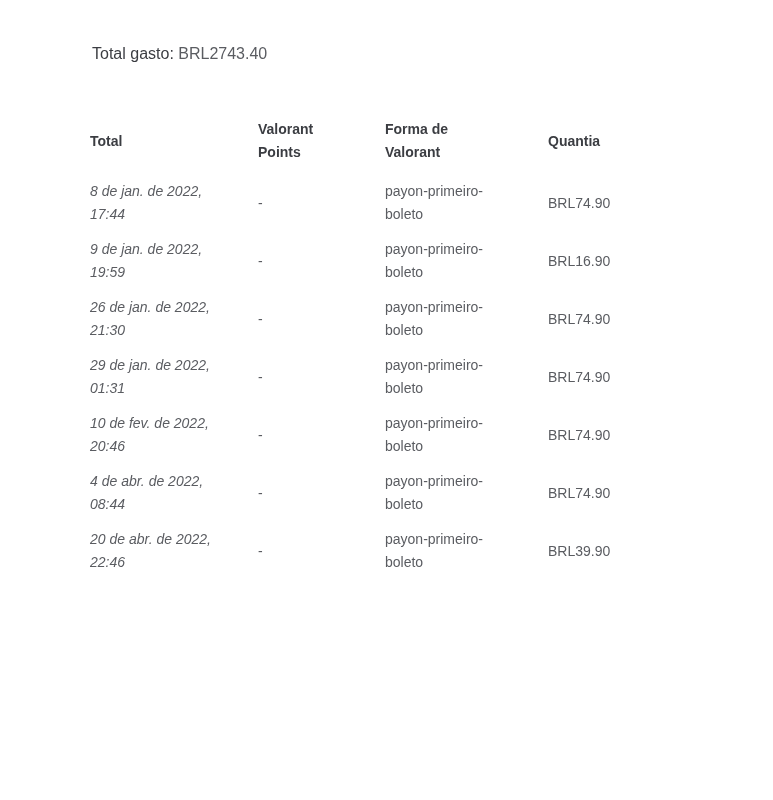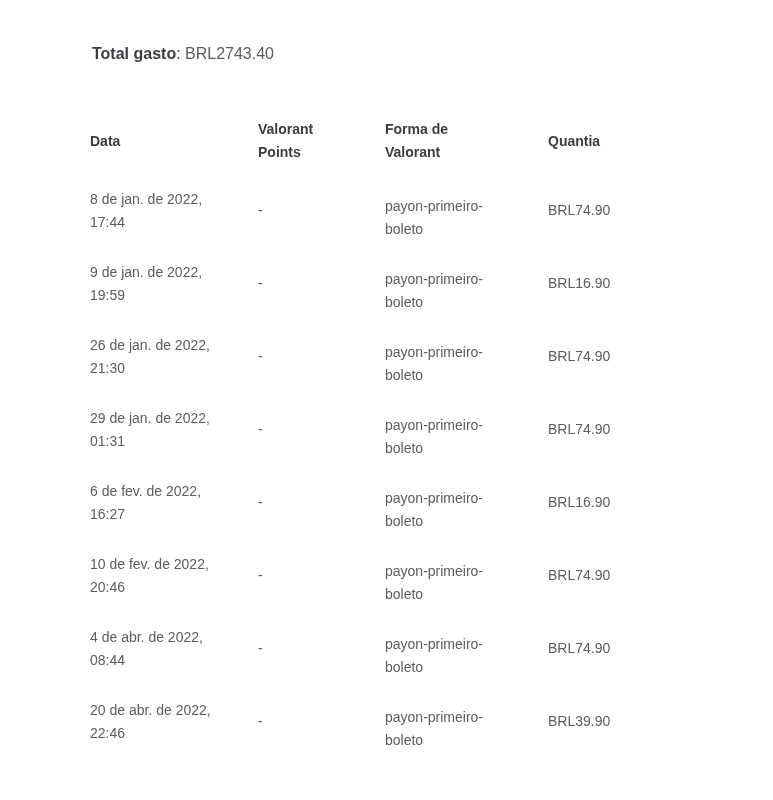--- a/index.html
+++ b/index.html
@@ -17,21 +17,21 @@
   .page {
     padding: 44px 0 0 90px;
   }
   .total-line {
     margin: 0 0 0 2px;
     font-size: 16px;
     line-height: 19px;
     color: #5a5c61;
   }
   .total-line .total-label {
-    font-weight: bold;
+    font-weight: normal;
     color: #3b3d42;
   }
   .total-line .total-sep {
     color: #3b3d42;
   }
   table.history {
     margin-top: 55px;
     border-collapse: collapse;
     table-layout: fixed;
     width: 550px;
@@ -53,41 +53,41 @@
     text-align: left;
     vertical-align: middle;
     font-size: 14px;
     font-weight: normal;
     color: #5a5c61;
     line-height: 23px;
     padding: 6px 0;
   }
   .hwrap-points  { max-width: 72px; }
   .hwrap-payment { max-width: 95px; }
-  .cell-date     { max-width: 140px; }
-  .cell-payment  { max-width: 118px; margin-top: 15px; }
+  .cell-date     { max-width: 140px; font-style: italic; }
+  .cell-payment  { max-width: 118px; }
 </style>
 </head>
 <body>
 
 <div class="page">
 
   <p class="total-line"><span class="total-label">Total gasto</span><span class="total-sep">: </span><span class="total-value">BRL2743.40</span></p>
 
   <table class="history">
     <colgroup>
       <col class="c-date">
       <col class="c-points">
       <col class="c-payment">
       <col class="c-amount">
     </colgroup>
     <thead>
       <tr>
         <th>
-            <div>Data</div>
+            <div>Total</div>
           </th>
         <th>
             <div class="hwrap-points">Valorant Points</div>
           </th>
         <th>
             <div class="hwrap-payment">Forma de Valorant</div>
           </th>
         <th>
             <div>Quantia</div>
           </th>
@@ -148,34 +148,20 @@
           </td>
       <td>
             <div class="cell-payment">payon-primeiro-boleto</div>
           </td>
       <td>
             <div class="cell-amount">BRL74.90</div>
           </td>
     </tr>
 
 
-    <tr>
-      <td>
-            <div class="cell-date">6 de fev. de 2022, 16:27</div>
-          </td>
-      <td>
-            <div class="cell-points">-</div>
-          </td>
-      <td>
-            <div class="cell-payment">payon-primeiro-boleto</div>
-          </td>
-      <td>
-            <div class="cell-amount">BRL16.90</div>
-          </td>
-    </tr>
 
     <tr>
       <td>
             <div class="cell-date">10 de fev. de 2022, 20:46</div>
           </td>
       <td>
             <div class="cell-points">-</div>
           </td>
       <td>
             <div class="cell-payment">payon-primeiro-boleto</div>

